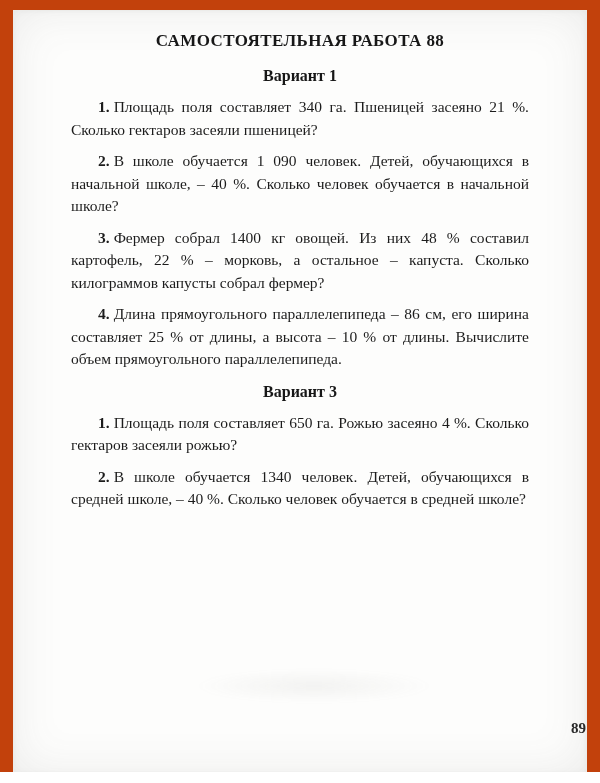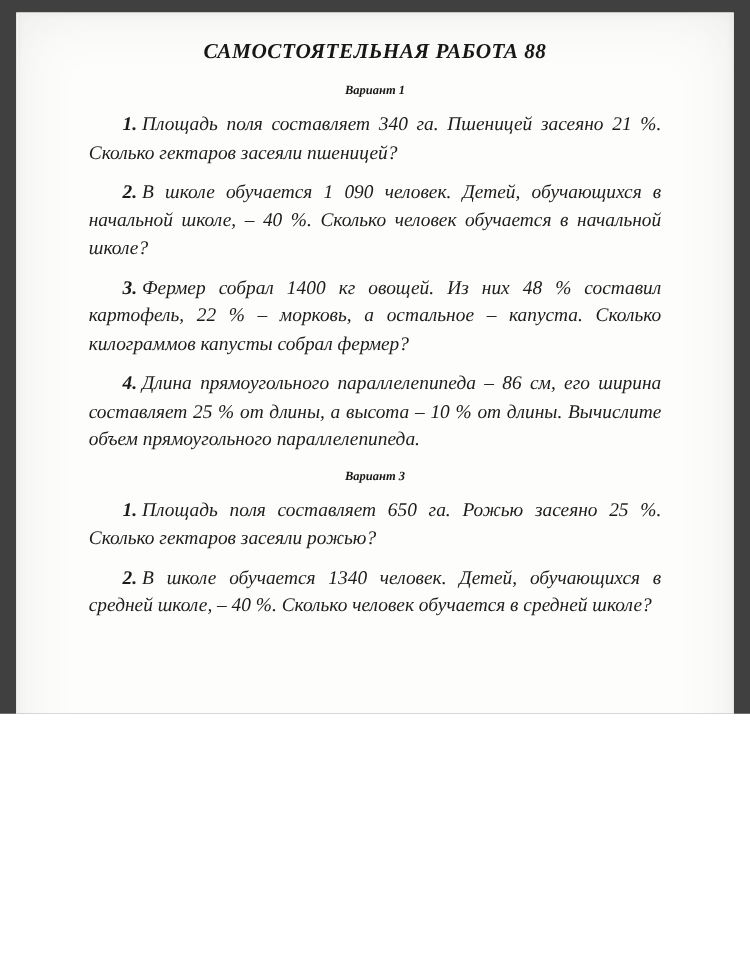--- a/index.html
+++ b/index.html
@@ -9,24 +9,23 @@
   }
   body {
     width: 600px;
     height: 783px;
     font-family: "Liberation Serif", "DejaVu Serif", serif;
     -webkit-font-smoothing: antialiased;
   }
   .scan-frame {
     position: relative;
     width: 600px;
-    height: 571px;
-    background: #404040;
+    height: 772px;
+    background: #c2410c;
     overflow: hidden;
-    font-style: italic;
   }
   .page {
     position: absolute;
     left: 13px;
     top: 10px;
     width: 572px;
     height: 762px;
     background: #fdfdfc;
     box-shadow:
       inset 0 0 46px rgba(90, 90, 88, 0.10),
@@ -44,21 +43,21 @@
     margin: 0 0 16px 0;
     text-align: center;
     font-size: 17px;
     font-weight: bold;
     letter-spacing: 0.4px;
     color: #171717;
   }
   .variant-heading {
     margin: 12px 0 11px 0;
     text-align: center;
-    font-size: 10px;
+    font-size: 16px;
     font-weight: bold;
     color: #171717;
   }
   .problem {
     margin: 0 0 9px 0;
     font-size: 15.5px;
     line-height: 22.5px;
     text-align: justify;
     text-indent: 27px;
     color: #1c1c1c;
@@ -101,21 +100,21 @@
       <p class="problem"><b>1.</b><span>Площадь поля составляет 340 га. Пшеницей засеяно 21 %. Сколько гектаров засеяли пшеницей?</span></p>
 
       <p class="problem"><b>2.</b><span>В школе обучается 1 090 человек. Детей, обучающихся в начальной школе, – 40 %. Сколько человек обучается в начальной школе?</span></p>
 
       <p class="problem"><b>3.</b><span>Фермер собрал 1400 кг овощей. Из них 48 % составил картофель, 22 % – морковь, а остальное – капуста. Сколько килограммов капусты собрал фермер?</span></p>
 
       <p class="problem"><b>4.</b><span>Длина прямоугольного параллелепипеда – 86 см, его ширина составляет 25 % от длины, а высота – 10 % от длины. Вычислите объем прямоугольного параллелепипеда.</span></p>
 
       <h2 class="variant-heading">Вариант 3</h2>
 
-      <p class="problem"><b>1.</b><span>Площадь поля составляет 650 га. Рожью засеяно 25 %. Сколько гектаров засеяли рожью?</span></p>
+      <p class="problem"><b>1.</b><span>Площадь поля составляет 650 га. Рожью засеяно 4 %. Сколько гектаров засеяли рожью?</span></p>
 
       <p class="problem"><b>2.</b><span>В школе обучается 1340 человек. Детей, обучающихся в средней школе, – 40 %. Сколько человек обучается в средней школе?</span></p>
 
 
 
     </div>
 
     <div class="scan-artifact"></div>
 
     <div class="page-number">89</div>

